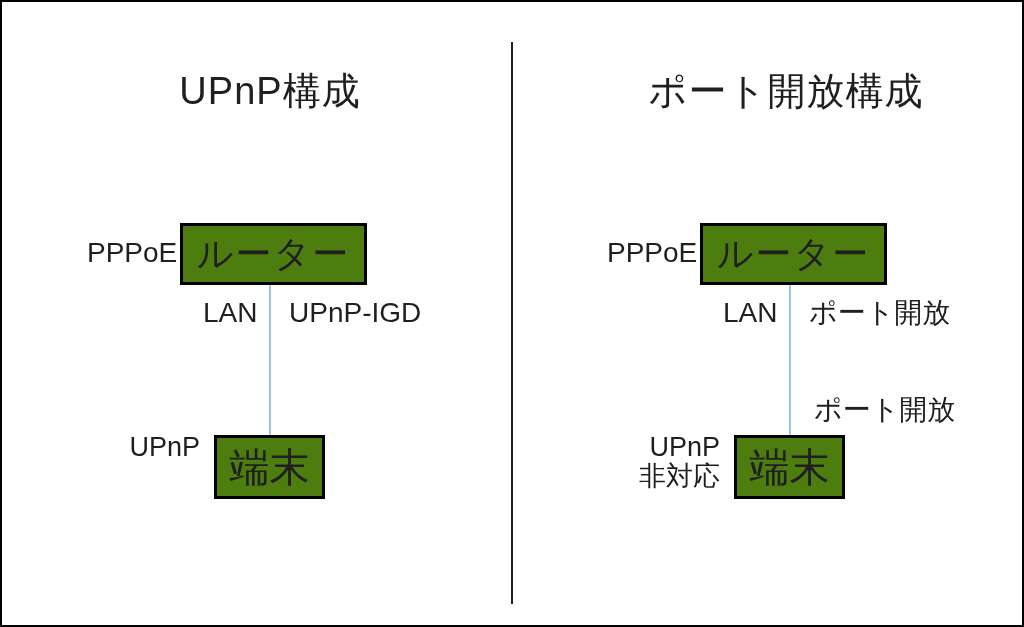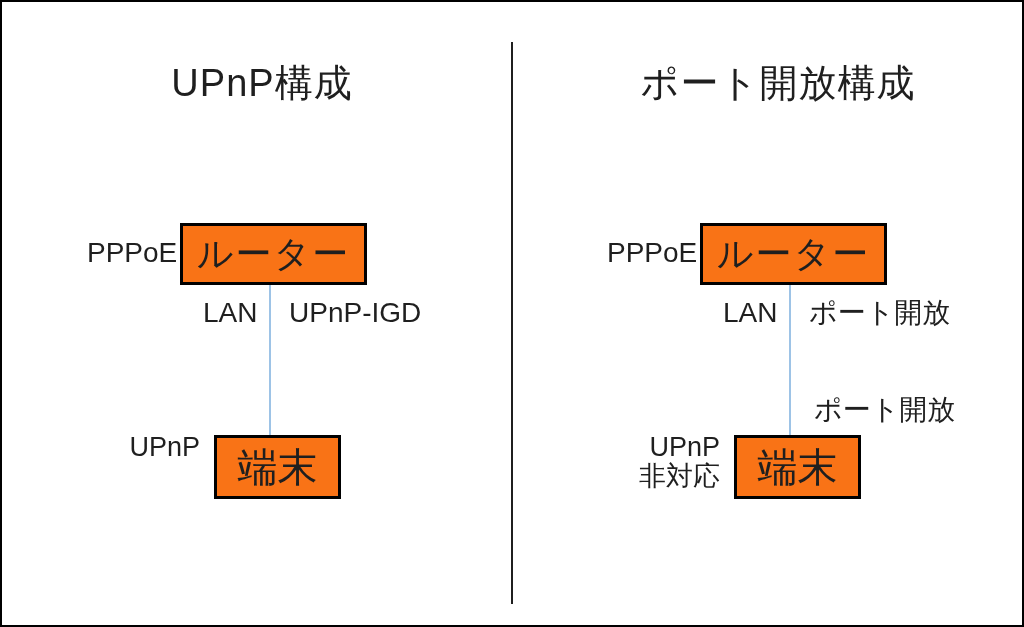--- a/index.html
+++ b/index.html
@@ -33,21 +33,21 @@
     height: 627px;
   }
   .panel-left  { left: 0; }
   .panel-right { left: 520px; width: 504px; }
 
   .title {
     position: absolute;
     left: 0;
     top: 52px;
     width: 100%;
-    margin: 4px;
+    margin: 12px;
     text-align: center;
     font-size: 38px;
     font-weight: 400;
     letter-spacing: 1px;
     white-space: nowrap;
   }
   .lbl {
     position: absolute;
     font-size: 28px;
     white-space: nowrap;
@@ -55,38 +55,38 @@
   }
   .lbl-pppoe { left: 85px;  top: 237px; }
   .lbl-lan   { left: 201px; top: 297px; }
   .lbl-rport { left: 287px; top: 297px; }
   .lbl-dport { left: 292px; top: 394px; }
 
   .box {
     position: absolute;
     box-sizing: border-box;
     border: 3px solid #000000;
-    background: #f97316;
+    background: #4d7c0f;
     display: flex;
     align-items: center;
     justify-content: center;
     white-space: nowrap;
   }
   .box-router {
     left: 178px;
     top: 221px;
     width: 187px;
     height: 62px;
     font-size: 36px;
     letter-spacing: 2px;
   }
   .box-device {
     left: 212px;
     top: 433px;
-    width: 127px;
+    width: 111px;
     height: 64px;
     font-size: 40px;
   }
   .connector {
     position: absolute;
     left: 267px;
     top: 283px;
     width: 2px;
     height: 150px;
     background: #9dc3e6;

